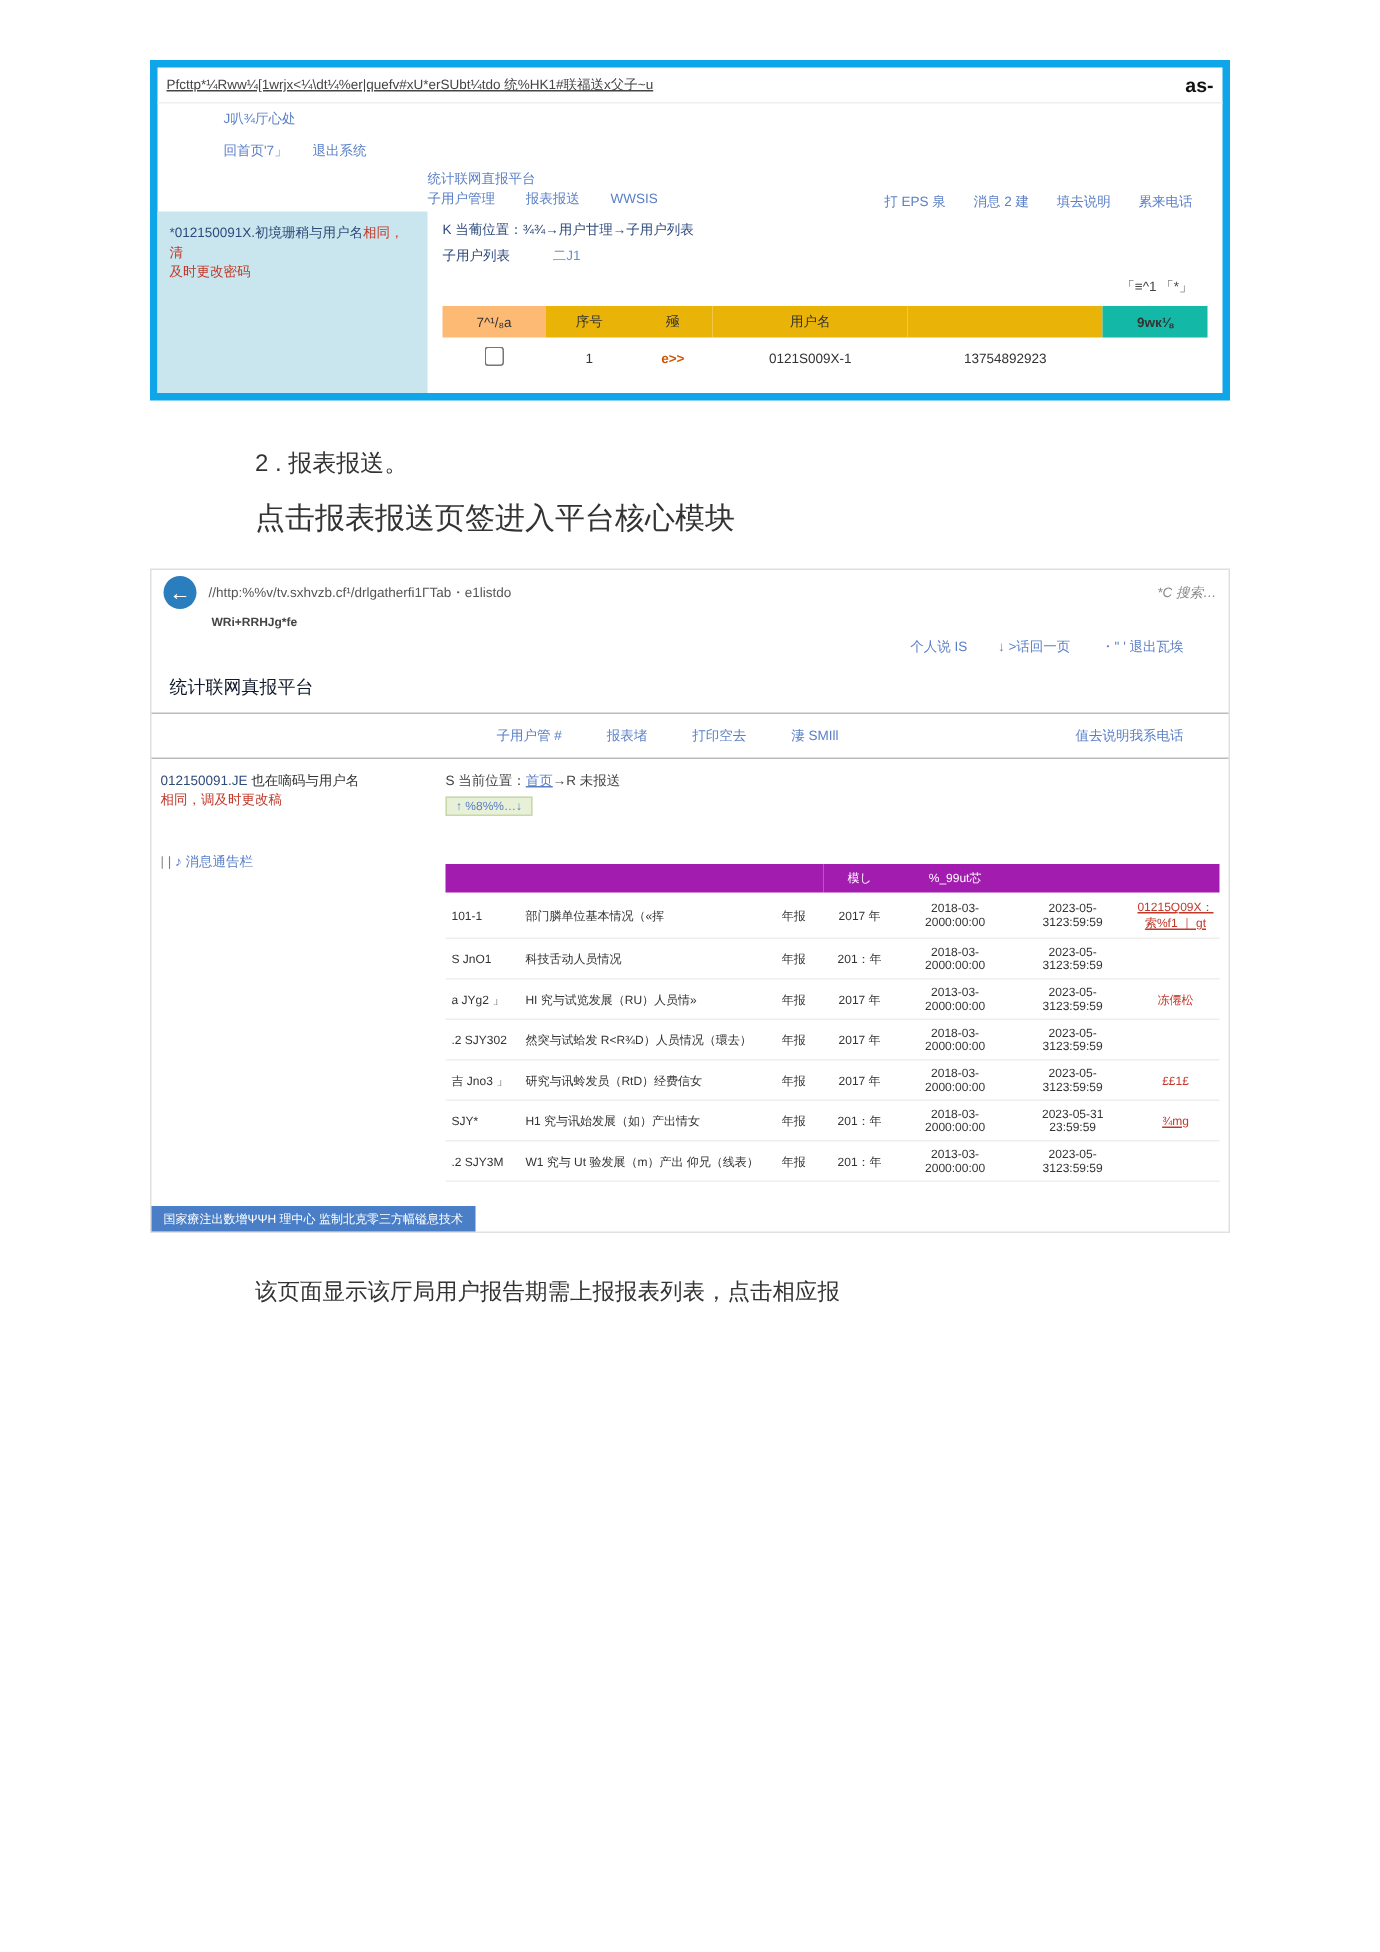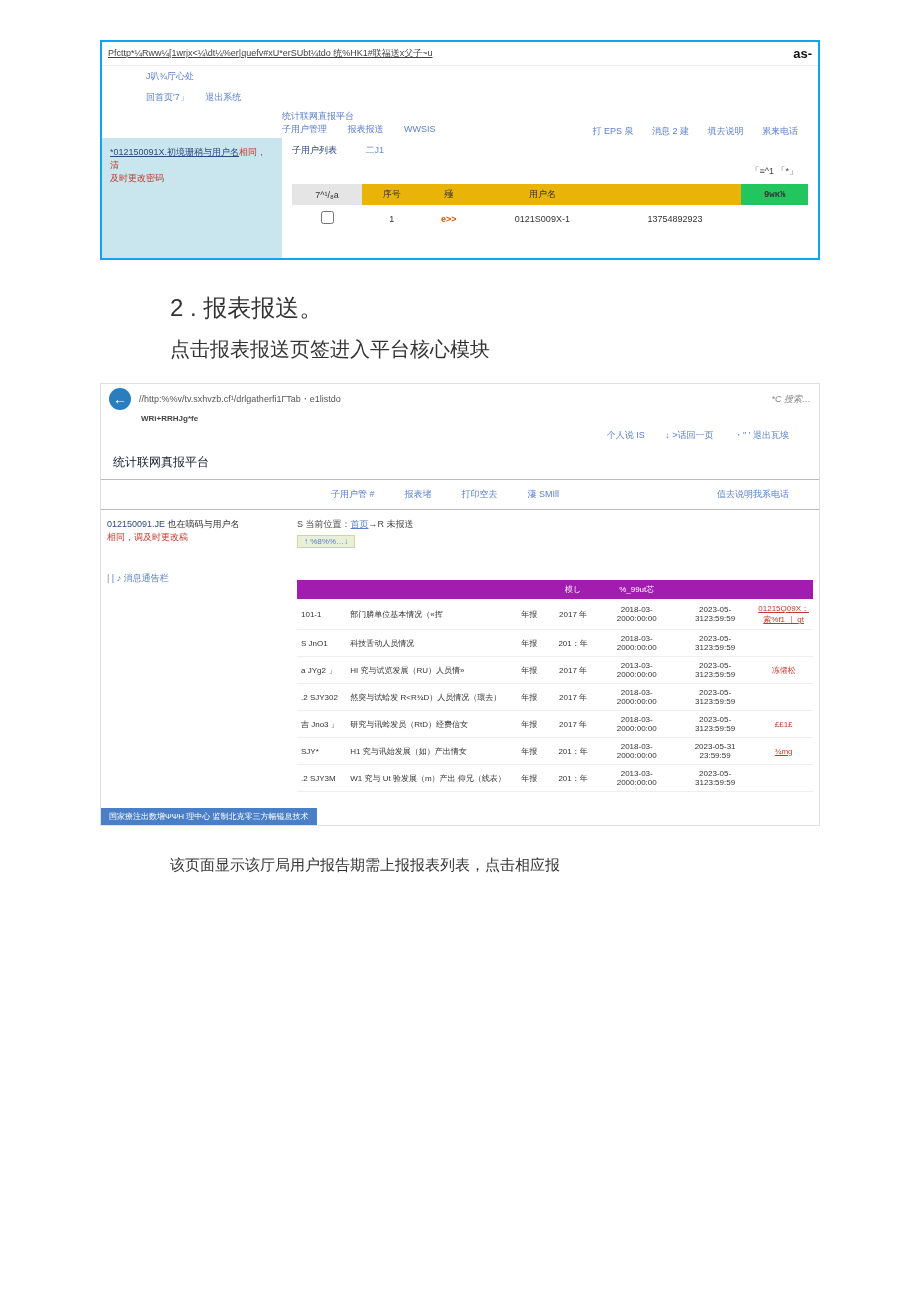--- a/index.html
+++ b/index.html
@@ -8,21 +8,21 @@
     background: #fff;
     margin: 0;
     padding: 0;
     width: 920px;
     font-size: 12px;
     color: #333;
   }
   .page { padding: 40px 100px 60px 100px; }
 
   
-  .scr1 { border: 2px solid #0ea5e9; font-size: 9px; }
+  .scr1 { border: 5px solid #0ea5e9; font-size: 9px; }
   .scr1 .url-bar {
     padding: 4px 6px; border-bottom: 1px solid #eee;
     color: #555; display: flex; align-items: center;
   }
   .scr1 .url-bar .url { flex: 1; text-decoration: underline; color: #444; }
   .scr1 .url-bar .as { font-weight: bold; font-size: 13px; color: #111; }
   .scr1 .topright { text-align: left; padding: 4px 30px; }
   .scr1 .topright a { color: #5a7fc7; margin-left: 14px; text-decoration: none; }
   .scr1 .navrow { display: flex; align-items: flex-end; }
   .scr1 .navrow .spacer { width: 180px; }
@@ -32,36 +32,36 @@
   .scr1 .navrow .menus span { margin-right: 18px; }
   .scr1 .navrow .rmenu { flex: 1; text-align: right; color: #5a7fc7; padding-right: 20px; }
   .scr1 .navrow .rmenu span { margin-left: 16px; }
 
   .scr1 .body { display: flex; }
   .scr1 .side {
     width: 180px; min-height: 120px;
     background: #c9e6ee; padding: 8px;
   }
   .scr1 .side .warn { color: #c0392b; }
-  .scr1 .side .blk { color: #2e4a7b; text-decoration: underline; }
+  .scr1 .side .blk { color: #2e4a7b; }
   .scr1 .main { flex: 1; padding: 4px 10px 10px 10px; }
   .scr1 .loc { color: #2e4a7b; padding: 2px 0; }
   .scr1 .loc2 { color: #2e4a7b; padding: 2px 0; }
   .scr1 .loc2 .sym { margin-left: 26px; color: #6a8fc7; }
   .scr1 .filter { text-align: right; padding: 6px 10px; color: #444; }
   .scr1 .tbl1 { width: 100%; border-collapse: collapse; }
   .scr1 .tbl1 th { background: #eab308; font-weight: normal; padding: 4px 6px; text-align: center; }
-  .scr1 .tbl1 .th-left { background: #e5e5e5; margin-top: 32px; }
-  .scr1 .tbl1 .th-right { background: #22c55e; font-weight: bold; font-family: Liberation Mono, monospace; }
+  .scr1 .tbl1 .th-left { background: #fdba74; margin-top: 32px; }
+  .scr1 .tbl1 .th-right { background: #14b8a6; font-weight: bold; }
   .scr1 .tbl1 td { padding: 6px; text-align: center; }
   .scr1 .tbl1 input[type=checkbox] { margin: 0 auto; }
   .scr1 .orange { color: #d35400; font-weight: bold; }
 
   
-  .para { font-size: 24px; margin: 32px 0 12px 70px; }
+  .para { font-size: 16px; margin: 32px 0 12px 70px; }
   .para2 { font-size: 20px; margin: 12px 0 20px 70px; }
   .num { font-family: Arial, sans-serif; }
 
   
   .scr2 { border: 1px solid #e0e0e0; font-size: 9px; }
   .scr2 .top { display: flex; align-items: center; padding: 4px 8px; }
   .scr2 .back {
     width: 22px; height: 22px; border-radius: 50%;
     background: #2a7ebd; color: #fff; display: flex;
     align-items: center; justify-content: center; margin-right: 8px;
@@ -150,20 +150,21 @@
         <span>累来电话</span>
       </div>
     </div>
 
     <div class="body">
       <div class="side">
         <span class="blk">*012150091X.初境珊稍与用户名</span><span class="warn">相同，清</span>
         <div class="warn">及时更改密码</div>
       </div>
       <div class="main">
+        <div class="loc">K 当葡位置：¾¾→用户甘理→子用户列表</div>
         <div class="loc2">
           <span>子用户列表</span>
           <span class="sym">二J1</span>
         </div>
         <div class="filter">「≡^1  「*」</div>
         <table class="tbl1">
           <tbody>
               <tr>
             <th class="th-left">7^¹/₈a</th>
             <th>序号</th>

